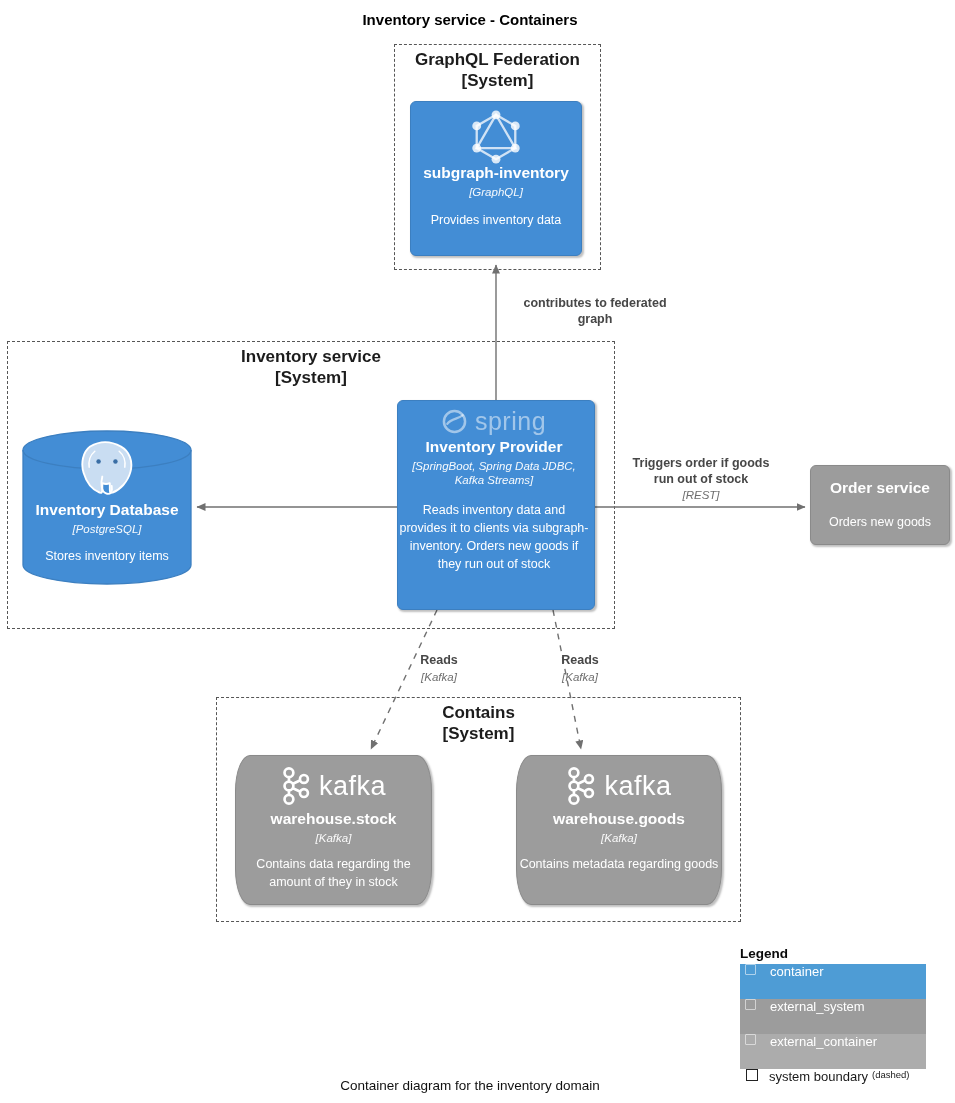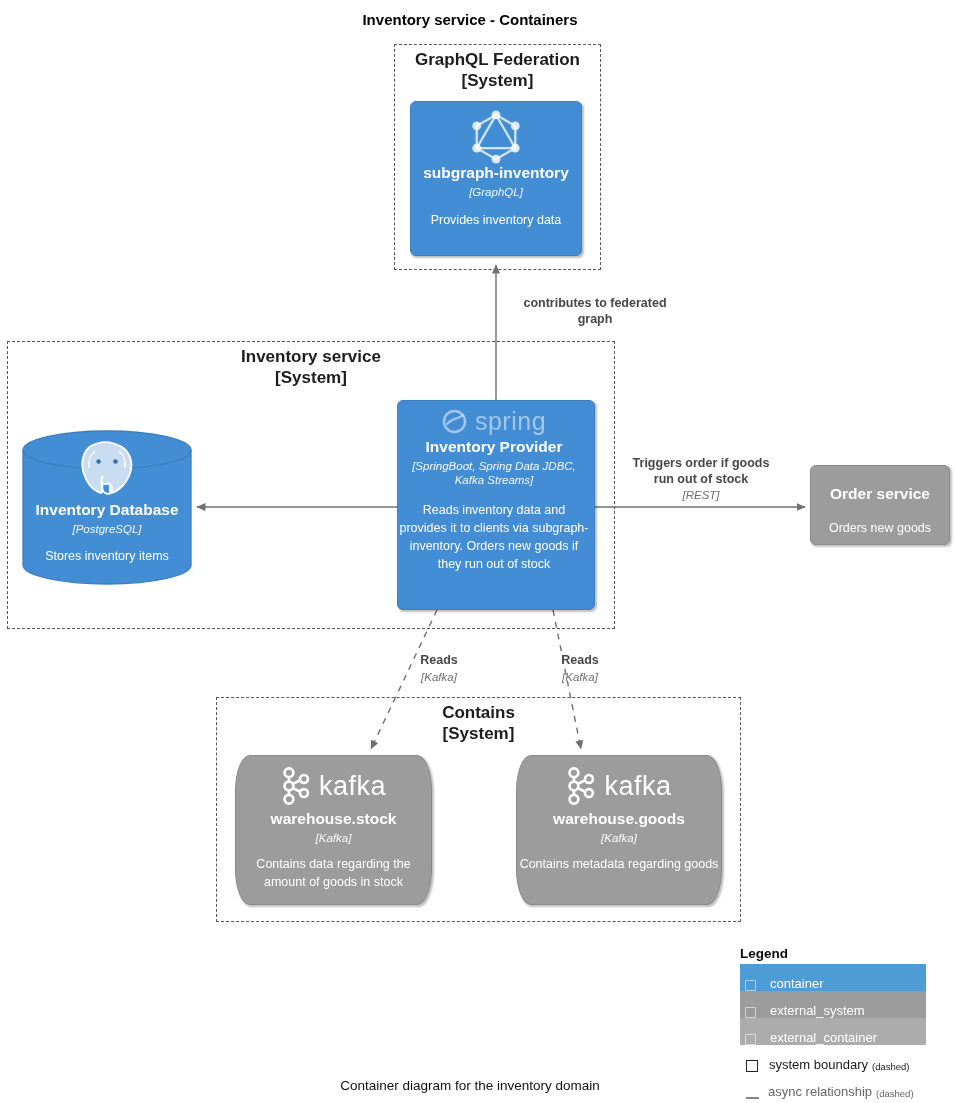--- a/index.html
+++ b/index.html
@@ -40,21 +40,21 @@
   .spring-word { font-size:25px; font-weight:500; color:rgba(255,255,255,0.5); letter-spacing:0.5px; }
   .kafka-word  { font-size:27px; font-weight:500; color:#fff; letter-spacing:0.5px; }
 
   #n-subgraph { left:410px; top:101px; width:172px; height:155px; padding-top:8px; }
   #n-subgraph .node-desc { margin-top:13px; }
 
   #n-provider { left:397px; top:400px; width:198px; height:210px; padding:6px 5px 0 1px; }
   #n-provider .node-title { margin-top:2px; }
   #n-provider .node-desc { margin-top:15px; }
 
-  #n-order { left:810px; top:465px; width:140px; height:80px; padding-top:19px; }
+  #n-order { left:810px; top:465px; width:140px; height:80px; padding-top:13px; }
   #n-order .node-desc { margin-top:16px; }
 
   #n-stock { left:235px; top:755px; width:197px; height:150px; padding-top:9px; }
   #n-goods { left:516px; top:755px; width:206px; height:150px; padding-top:9px; }
   .queue .node-desc { margin-top:11px; }
   .queue .node-title { margin-top:3px; }
 
   
   .cylinder { position:absolute; left:22px; top:430px; width:170px; height:156px; z-index:3; color:#fff; text-align:center; }
   .cyl-shape { position:absolute; left:0; top:0; }
@@ -67,21 +67,21 @@
   .rel-tech { display:block; font-weight:normal; font-style:italic; color:#6e6e6e; font-size:11.5px; margin-top:1px; }
   #l-fed   { left:522px; top:296px; width:146px; }
   #l-db    { left:218px; top:471px; width:150px; }
   #l-order { left:626px; top:456px; width:150px; }
   #l-stock { left:399px; top:653px; width:80px; }
   #l-goods { left:540px; top:653px; width:80px; }
 
   
   .legend { position:absolute; left:740px; top:946px; width:186px; z-index:5; }
   .legend-title { font-weight:bold; font-size:13.5px; color:#0a0a0a; margin-bottom:3px; }
-  .legend-row { height:27px; display:flex; align-items:flex-end; font-size:13px; color:#fff; padding-left:5px; box-sizing:border-box; }
+  .legend-row { height:35px; display:flex; align-items:flex-start; font-size:13px; color:#fff; padding-left:5px; box-sizing:border-box; }
   .lr-container { background:#4E9CD5; }
   .lr-extsys    { background:#9C9C9C; }
   .lr-extcont   { background:#ACACAC; }
   .legend-swatch-icon { width:9px; height:9px; border:1px solid rgba(255,255,255,0.55); border-radius:1px; margin-right:14px; flex:0 0 auto; }
   .legend-plain { color:#1a1a1a; padding-left:6px; }
   .legend-plain.gray { color:#666; }
   .legend-sq   { width:10px; height:10px; border:1.5px solid #222; margin-right:11px; flex:0 0 auto; }
   .legend-dash { width:13px; border-top:2px solid #888; margin-right:9px; flex:0 0 auto; }
   .legend-note { font-size:9.5px; margin-left:4px; font-weight:bold; color:inherit; }
   .legend-plain .legend-note { font-weight:normal; }
@@ -203,21 +203,21 @@
               <line x1="9" y1="28" x2="9" y2="33"></line>
             <line x1="13.5" y1="20.5" x2="22" y2="16.5"></line>
               <line x1="13.5" y1="25.5" x2="22" y2="29.5"></line>
           </g>
         </svg>
       </span>
       <span class="kafka-word">kafka</span>
     </div>
     <div class="node-title">warehouse.stock</div>
     <div class="node-tech">[Kafka]</div>
-    <div class="node-desc">Contains data regarding the amount of goods in stock</div>
+    <div class="node-desc">Contains data regarding the amount of they in stock</div>
   </div>
 
   <div class="node gray queue" id="n-goods">
     <div class="logo-row">
       <span>
         <svg width="30" height="42" viewBox="0 0 34 46" style="display:block">
           <g fill="none" stroke="#ffffff" stroke-width="3">
             <circle cx="9" cy="8" r="5"></circle>
               <circle cx="9" cy="23" r="5"></circle>
               <circle cx="9" cy="38" r="5"></circle>

